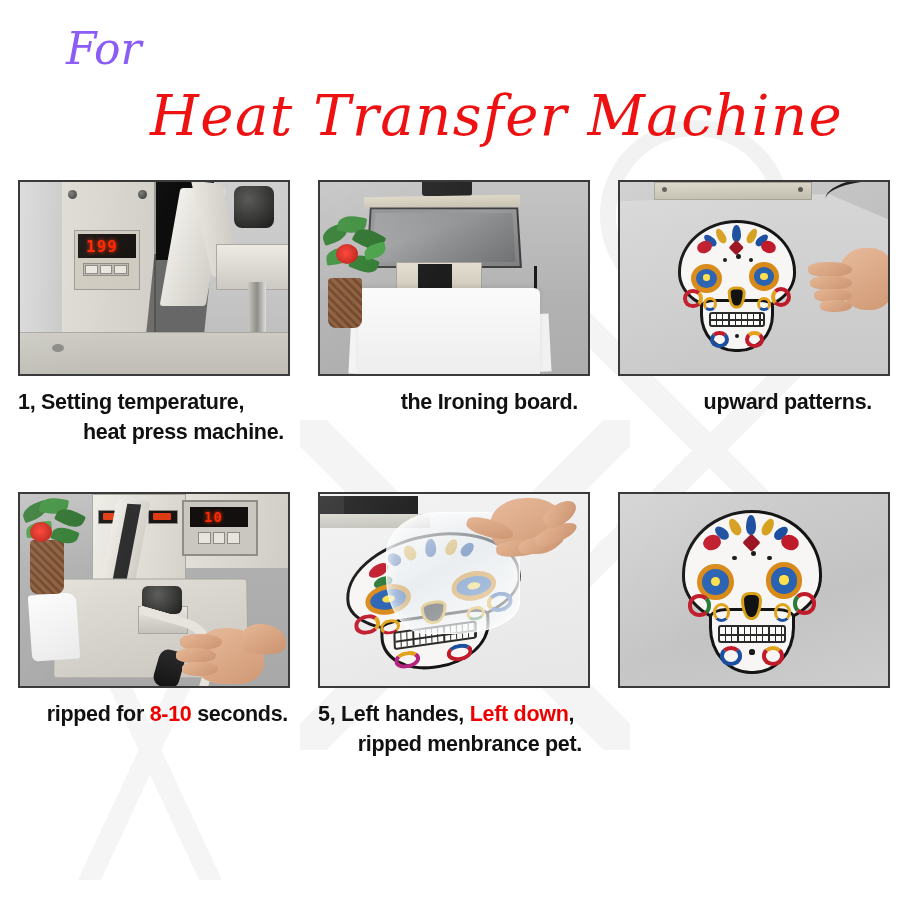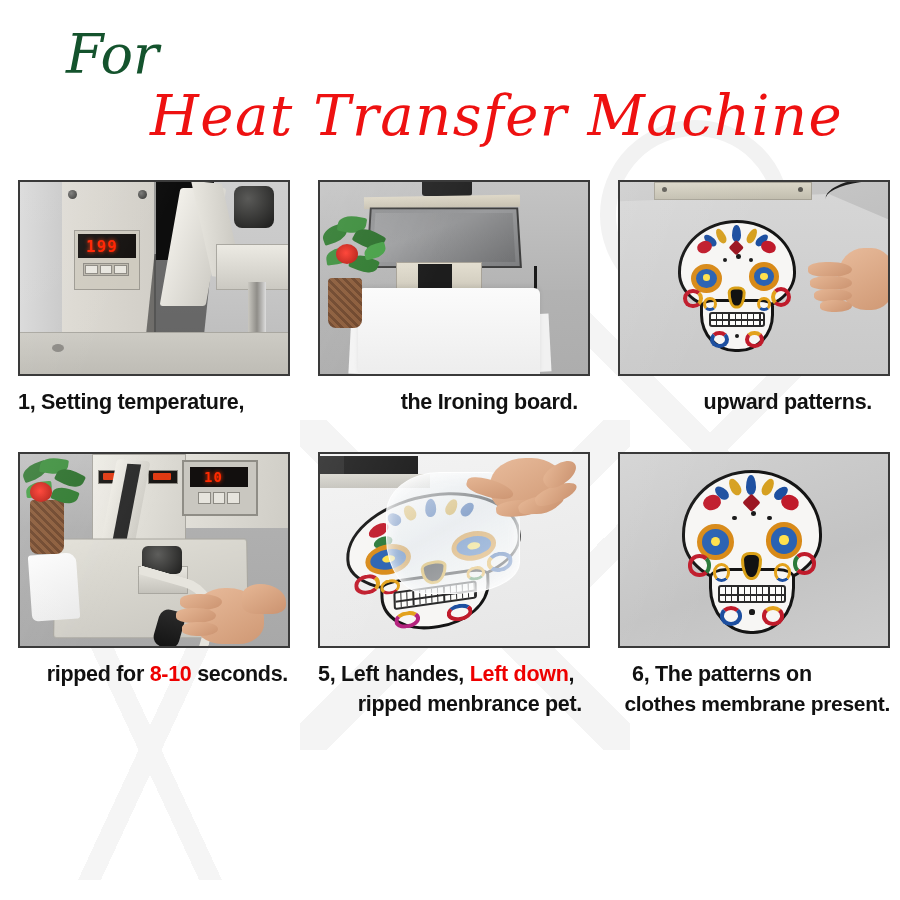--- a/index.html
+++ b/index.html
@@ -51,23 +51,23 @@
       linear-gradient(65deg, transparent 47%, #f5f5f5 47%, #f5f5f5 53%, transparent 53%);
   }
 
   
   .header { position: absolute; left: 0; top: 0; width: 900px; height: 175px; z-index: 3; }
   .hdr-for {
     position: absolute;
     left: 66px; top: 23px;
     font-family: "DejaVu Serif", serif;
     font-style: italic;
-    font-size: 54px;
+    font-size: 44px;
     font-weight: 400;
-    color: #14532d;
+    color: #8b5cf6;
     letter-spacing: 0px;
   }
   .hdr-title {
     position: absolute;
     left: 150px; top: 83px;
     font-family: "DejaVu Serif", serif;
     font-style: italic;
     font-size: 56px;
     font-weight: 400;
     color: #ee1111;
@@ -75,21 +75,21 @@
     white-space: nowrap;
   }
 
   
   .grid {
     position: absolute;
     left: 0; top: 180px;
     width: 900px;
     z-index: 2;
   }
-  .row { position: relative; height: 272px; text-decoration: underline; }
+  .row { position: relative; height: 312px; text-decoration: underline; }
   .cell {
     position: absolute;
     width: 272px;
   }
   .cell.c0 { left: 18px; }
   .cell.c1 { left: 318px; }
   .cell.c2 { left: 618px; }
 
   .photo {
     position: relative;
@@ -301,20 +301,21 @@
                 <div class="p1-btn"></div>
                 <div class="p1-btn"></div>
             </div>
           </div>
           <div class="p1-base"></div>
           <div class="p1-hole"></div>
           <div class="gloss"></div>
         </div>
         <div class="caption">
           <div class="cap-l1">1, Setting temperature,</div>
+          <div class="cap-l2">heat press machine.</div>
         </div>
       </div>
 
       <div class="cell c1">
         <div class="photo">
           <div class="p2-bg"></div>
           <div class="p2-wall"></div>
           <div class="p2-tophinge"></div>
           <div class="p2-platebar"></div>
           <div class="p2-plate"></div>
@@ -523,20 +524,16 @@
             <div class="swirl" style="left:79%;top:50%;width:17%;height:14%;border:4px solid #c01b2b;border-left-color:#2b7a3a;"></div>
             <div class="swirl" style="left:22%;top:57%;width:12%;height:11%;border:3px solid #e3a21c;border-bottom-color:#1d4fa0;"></div>
             <div class="swirl" style="left:66%;top:57%;width:12%;height:11%;border:3px solid #e3a21c;border-bottom-color:#1d4fa0;"></div>
             <div class="sk-teeth"></div>
             <div class="swirl" style="left:27%;top:83%;width:16%;height:12%;border:4px solid #1d4fa0;border-top-color:#c01b2b;"></div>
             <div class="swirl" style="left:57%;top:83%;width:16%;height:12%;border:4px solid #c01b2b;border-top-color:#e3a21c;"></div>
             <div class="dot" style="left:48%;top:85%;width:4%;height:3.2%;"></div>
           </div>
           <div class="gloss"></div>
         </div>
-        <div class="caption">
-          <div class="cap-l1">6, The patterns on</div>
-          <div class="cap-l2">clothes membrane present.</div>
-        </div>
       </div>
     </div>
   </div>
 </div>
 
 </body></html>

